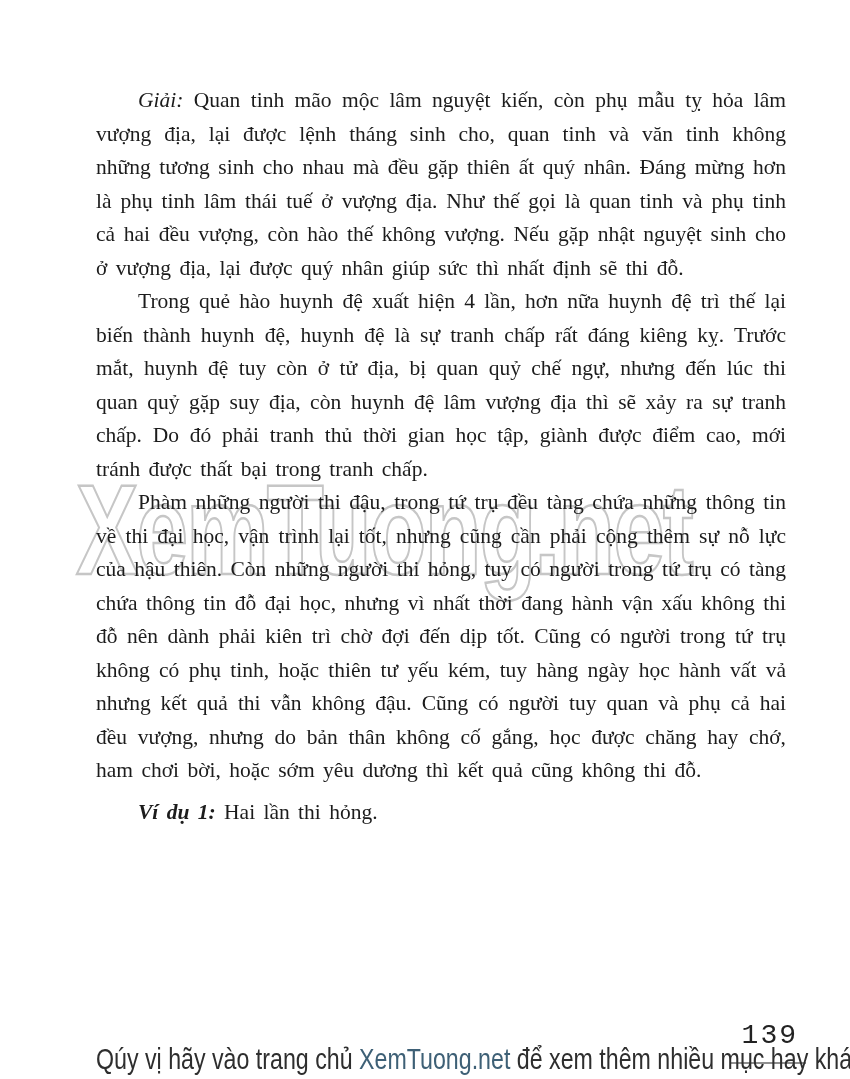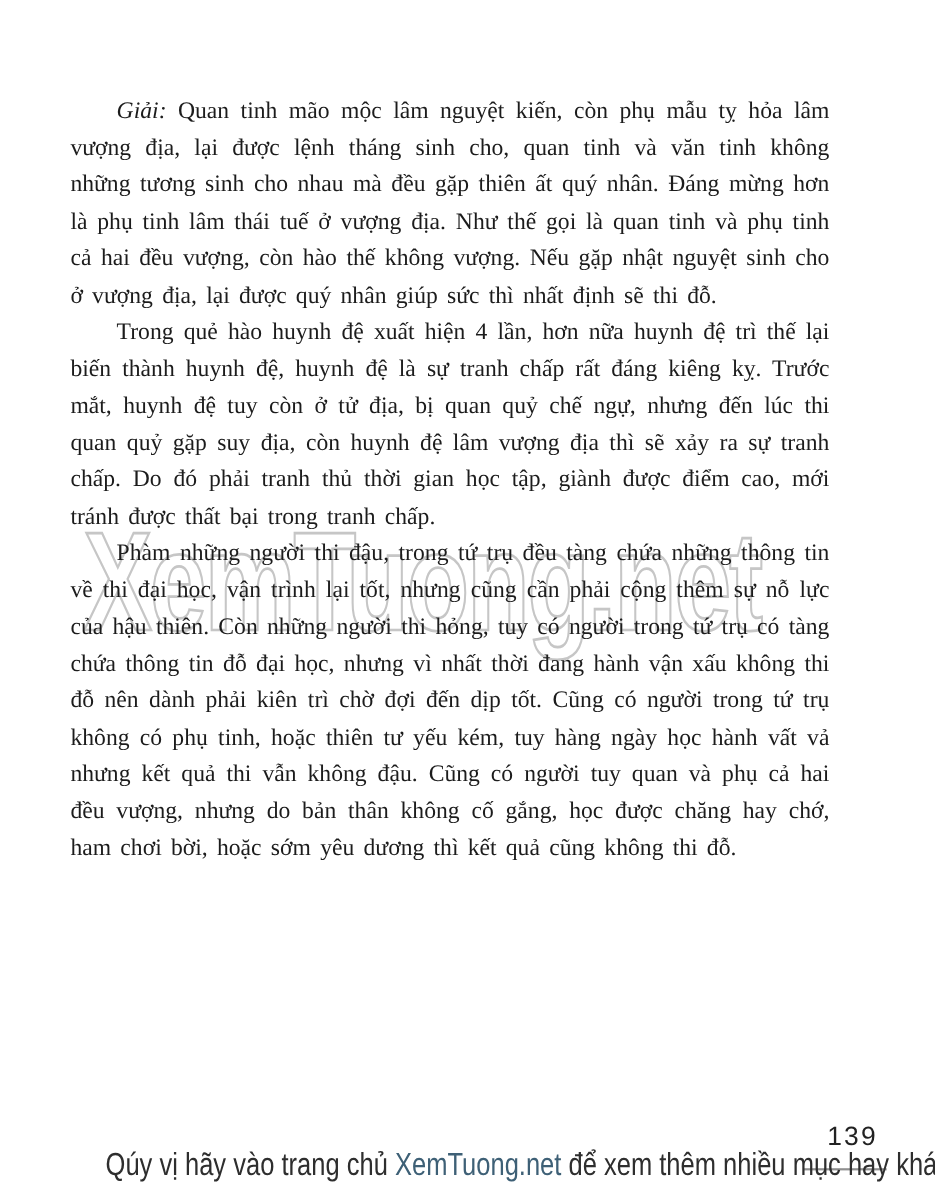--- a/index.html
+++ b/index.html
@@ -29,21 +29,21 @@
     -webkit-text-stroke: 2.5px var(--wm-stroke, #c6c6c6);
     transform: scaleX(0.73);
     transform-origin: left center;
     user-select: none;
   }
   
   .content {
     position: relative;
     z-index: 1;
     width: 690px;
-    margin-left: 64px;
+    margin-left: 96px;
     padding-top: 84px;
     font-size: 21.5px;
     line-height: 33.5px;
     word-spacing: 3px;
     text-align: justify;
   }
   .content p { text-indent: 42px; }
   .lead-italic { font-style: italic; }
   .lead-bold-italic { font-style: italic; font-weight: bold; }
   .section-heading {
@@ -85,22 +85,22 @@
   .footer .site-link {
     color: var(--footer-link, #3e6076);
     text-decoration: none;
   }
   
   .page-number {
     position: absolute;
     top: 1020px;
     right: 52px;
     z-index: 1;
-    font-family: Liberation Sans, sans-serif;
-    font-size: 24px;
+    font-family: Liberation Mono, monospace;
+    font-size: 28px;
     color: #222222;
     letter-spacing: 2px;
   }
   .page-number-rule {
     position: absolute;
     top: 1062px;
     right: 44px;
     width: 76px;
     height: 2px;
     background: #8f8f8f;
@@ -116,20 +116,21 @@
 
   <div class="content">
 
     <p><span class="lead-italic">Giải:</span><span> Quan tinh mão mộc lâm nguyệt kiến, còn phụ mẫu tỵ hỏa lâm vượng địa, lại được lệnh tháng sinh cho, quan tinh và văn tinh không những tương sinh cho nhau mà đều gặp thiên ất quý nhân. Đáng mừng hơn là phụ tinh lâm thái tuế ở vượng địa. Như thế gọi là quan tinh và phụ tinh cả hai đều vượng, còn hào thế không vượng. Nếu gặp nhật nguyệt sinh cho ở vượng địa, lại được quý nhân giúp sức thì nhất định sẽ thi đỗ.</span></p>
 
     <p>Trong quẻ hào huynh đệ xuất hiện 4 lần, hơn nữa huynh đệ trì thế lại biến thành huynh đệ, huynh đệ là sự tranh chấp rất đáng kiêng kỵ. Trước mắt, huynh đệ tuy còn ở tử địa, bị quan quỷ chế ngự, nhưng đến lúc thi quan quỷ gặp suy địa, còn huynh đệ lâm vượng địa thì sẽ xảy ra sự tranh chấp. Do đó phải tranh thủ thời gian học tập, giành được điểm cao, mới tránh được thất bại trong tranh chấp.</p>
 
 
     <p>Phàm những người thi đậu, trong tứ trụ đều tàng chứa những thông tin về thi đại học, vận trình lại tốt, nhưng cũng cần phải cộng thêm sự nỗ lực của hậu thiên. Còn những người thi hỏng, tuy có người trong tứ trụ có tàng chứa thông tin đỗ đại học, nhưng vì nhất thời đang hành vận xấu không thi đỗ nên dành phải kiên trì chờ đợi đến dịp tốt. Cũng có người trong tứ trụ không có phụ tinh, hoặc thiên tư yếu kém, tuy hàng ngày học hành vất vả nhưng kết quả thi vẫn không đậu. Cũng có người tuy quan và phụ cả hai đều vượng, nhưng do bản thân không cố gắng, học được chăng hay chớ, ham chơi bời, hoặc sớm yêu dương thì kết quả cũng không thi đỗ.</p>
 
+    <p class="example-para"><span class="lead-bold-italic">Ví dụ 1:</span><span> Hai lần thi hỏng.</span></p>
 
 
   </div>
 
   <div class="page-number">139</div>
   <div class="page-number-rule"></div>
 
   <div class="footer">
     <span class="footer-inner"><span>Qúy vị hãy vào trang chủ </span><a href="#" class="site-link">XemTuong.net</a><span> để xem thêm nhiều mục hay khác</span></span>
   </div>

